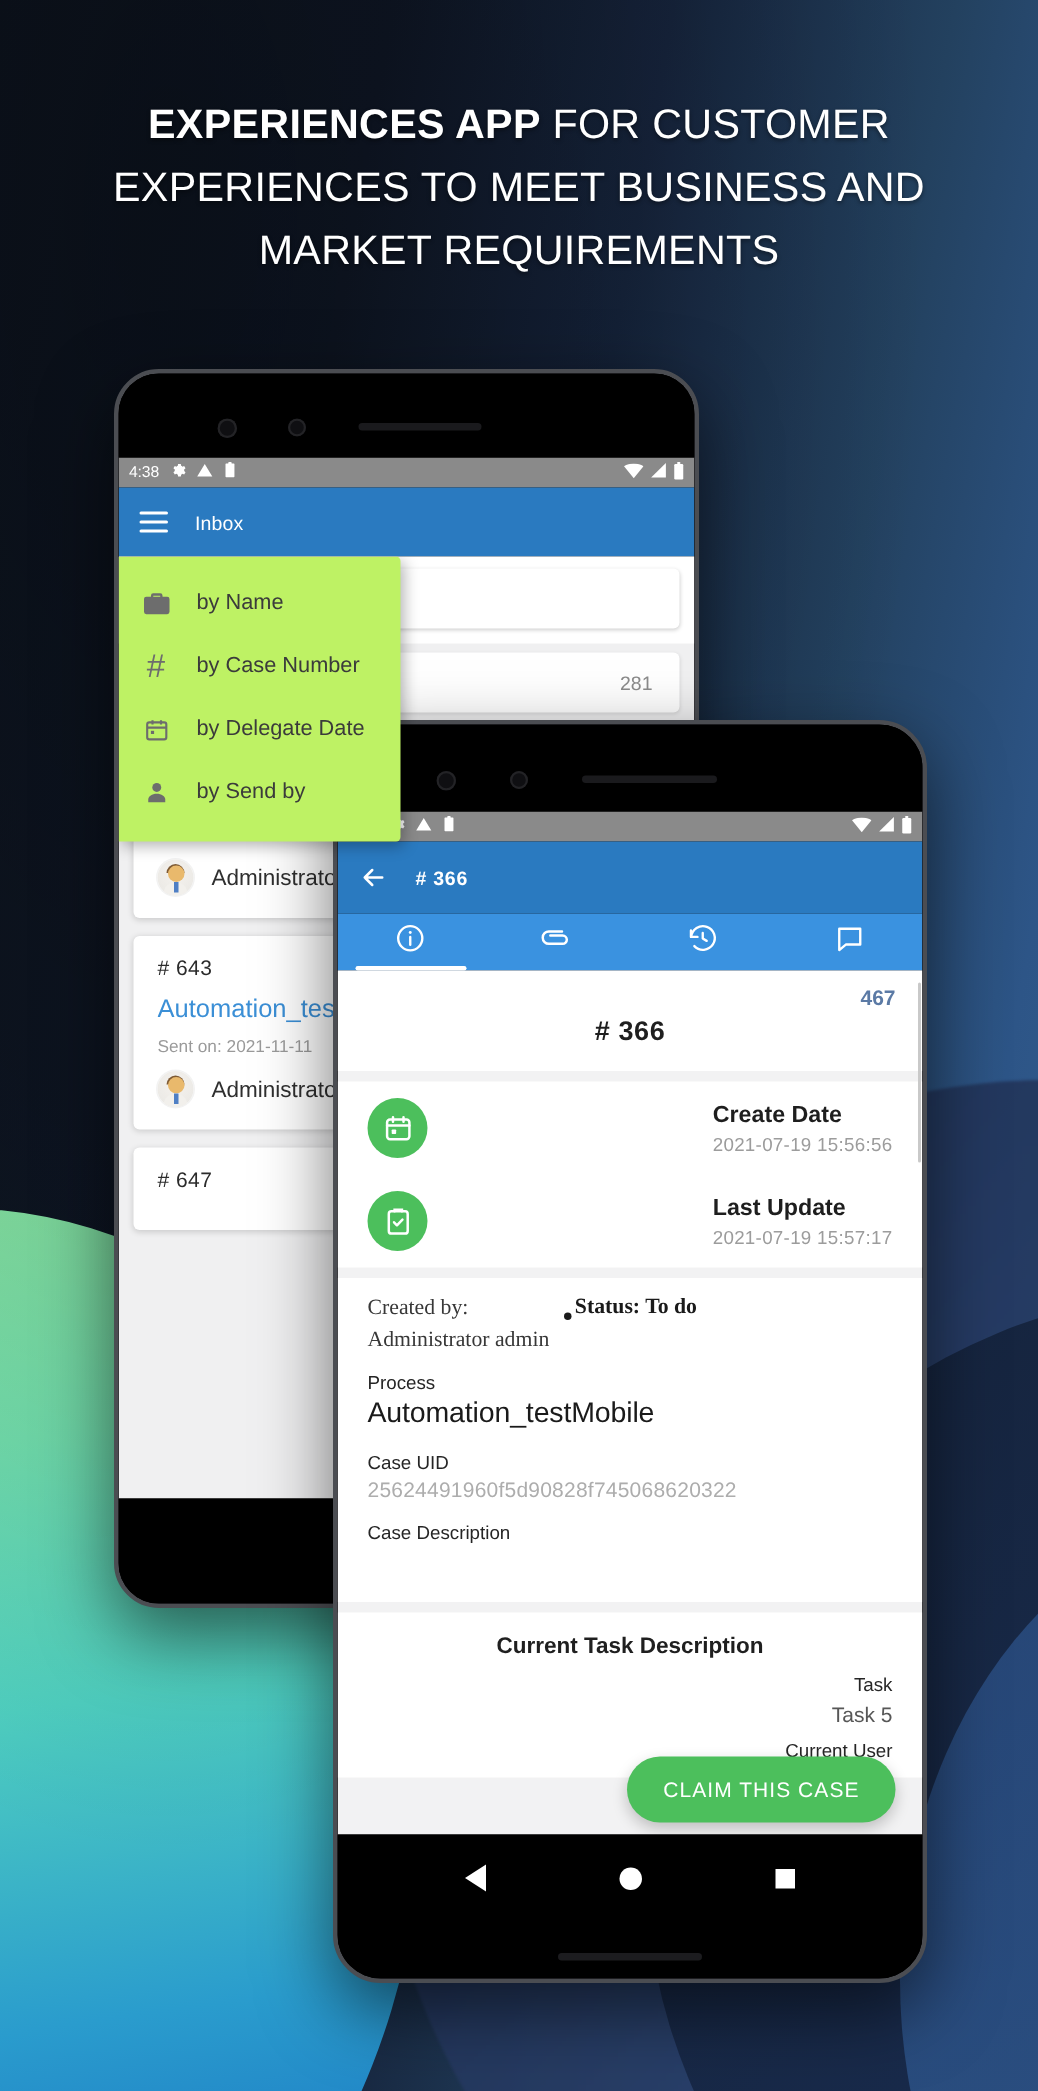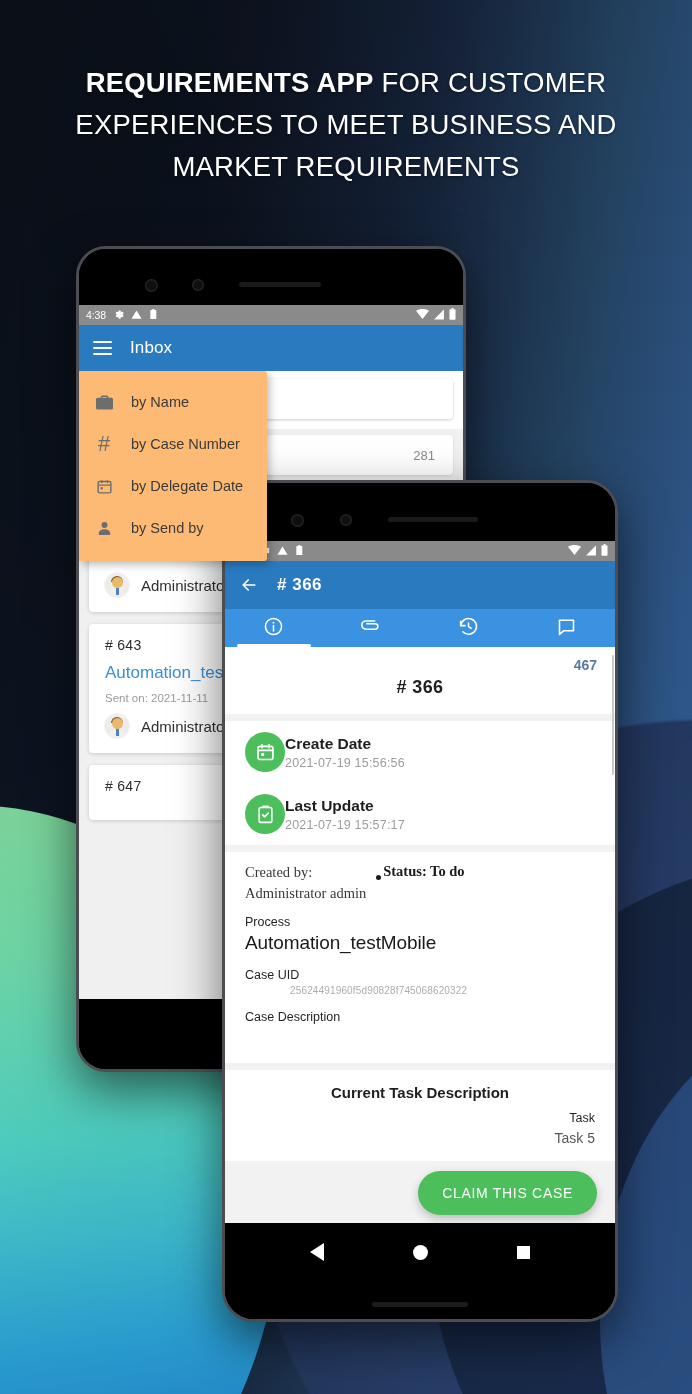--- a/index.html
+++ b/index.html
@@ -91,21 +91,21 @@
   }
   .statusbar .time{font-size:10.5px;letter-spacing:-.1px;}
   .statusbar .sb-right{margin-left:auto;display:flex;align-items:center;gap:4px;}
   .ic{display:inline-block;}
 
   
   .appbar{
     background:#2a7ac0;color:#fff;display:flex;align-items:center;
     gap:18px;padding:0 14px;flex:0 0 auto;
   }
-  .appbar .title{font-size:17px;font-weight:400;letter-spacing:.1px;}
+  .appbar .title{font-size:13px;font-weight:400;letter-spacing:.1px;}
   .hamburger{width:19px;height:14px;display:flex;flex-direction:column;justify-content:space-between;cursor:pointer;}
   .hamburger i{display:block;height:2px;background:#fff;border-radius:1px;}
   .backarrow{width:20px;height:20px;}
 
   .tabbar{
     background:#3a92e0;display:flex;flex:0 0 auto;position:relative;
   }
   .tabbar .tab{flex:1;display:flex;align-items:center;justify-content:center;height:38px;color:#fff;position:relative;}
   .tabbar .tab.active::after{
     content:"";position:absolute;left:12%;right:12%;bottom:0;height:3px;background:#fff;border-radius:2px;
@@ -128,21 +128,21 @@
   .countrow{
     background:#fff;height:40px;display:flex;align-items:center;justify-content:flex-end;
     padding:0 18px;font-size:13px;color:#8b8b8b;
     box-shadow:0 1px 3px rgba(0,0,0,.12);
     margin:6px 10px 0 10px;border-radius:4px;
   }
 
   
   .dropdown{
     position:absolute;left:0;top:0;width:188px;
-    background:#fdba74;border-radius:0 3px 3px 0;
+    background:#bef264;border-radius:0 3px 3px 0;
     box-shadow:2px 3px 10px rgba(0,0,0,.30);
     padding:10px 0 12px 0;z-index:4;
   }
   .dd-item{display:flex;align-items:center;gap:16px;padding:10px 14px;}
   .dd-ic{width:22px;height:22px;display:flex;align-items:center;justify-content:center;color:#6d6d6d;flex:0 0 auto;}
   .dd-label{font-size:14.5px;color:#3b3b3b;white-space:nowrap;}
 
   .caselist{padding:8px 10px 0 10px;}
   .casecard{
     background:#fff;border-radius:4px;margin-bottom:12px;
@@ -179,37 +179,37 @@
     --bt:58px;
   }
   #phone-front .bezel-bottom{height:96px;}
   #phone-front .screen{background:#f2f2f3;display:flex;flex-direction:column;}
 
   .detail-scroll{flex:1;overflow:hidden;position:relative;}
   .card{background:#fff;margin:0 0 7px 0;}
   .badge-right{text-align:right;padding:10px 18px 0 0;font-size:14px;color:#5b7aa5;font-weight:700;}
   .case-title{text-align:center;font-size:18px;font-weight:700;color:#1f1f1f;padding:4px 0 16px 0;letter-spacing:.4px;}
 
-  .metarow{display:flex;align-items:center;padding:11px 20px;}
+  .metarow{display:flex;align-items:center;padding:11px 20px;justify-content:space-between;}
   .meta-ic{
     width:40px;height:40px;border-radius:50%;background:#4cbf5c;
     display:flex;align-items:center;justify-content:center;flex:0 0 auto;
   }
   .meta-label{font-size:15.5px;font-weight:700;color:#1e1e1e;line-height:1.35;}
   .meta-val{font-size:12.5px;color:#9c9c9c;letter-spacing:.2px;margin-top:2px;}
 
   .twocol{display:flex;padding:10px 20px 8px 20px;gap:10px;align-items:flex-start;font-family:Liberation Serif, serif;}
   .twocol .c1{font-size:14.5px;color:#383838;line-height:1.45;flex:0 0 auto;}
   .twocol .c2{font-size:14.5px;font-weight:700;color:#1a1a1a;display:flex;align-items:flex-end;gap:2px;padding-top:1px;}
   .statusdot{width:5px;height:5px;border-radius:50%;background:#1a1a1a;flex:0 0 auto;}
 
   .fieldblock{padding:3px 20px 2px 20px;}
   .fl{font-size:12.5px;font-weight:400;color:#252525;margin-bottom:3px;}
   .fv-big{font-size:19px;color:#1a1a1a;margin-bottom:9px;letter-spacing:-.1px;}
-  .fv-mono{font-size:10px;color:#adadad;letter-spacing:.15px;margin-bottom:9px;margin-left:45px;}
+  .fv-mono{font-size:14px;color:#adadad;letter-spacing:.15px;margin-bottom:9px;}
   .fv-empty{height:34px;}
 
   .ctp-title{text-align:center;font-size:15px;font-weight:700;color:#1f1f1f;padding:14px 0 10px 0;}
   .ctp-body{padding:0 20px 6px 20px;text-align:right;}
   .ctp-body .fl{margin-bottom:5px;}
   .ctp-val{font-size:14px;color:#575757;margin-bottom:9px;}
 
   .claim-btn{
     position:absolute;right:18px;bottom:8px;
     background:#4cbf5c;color:#fff;border:none;border-radius:24px;
@@ -236,21 +236,21 @@
 <div class="bg-root">
   <div class="bg-base"></div>
   <div class="bg-band-a"></div>
   <div class="bg-band-b"></div>
   <div class="bg-band-c"></div>
   <div class="bg-blob"></div>
   <div class="bg-vignette"></div>
 </div>
 
 <div class="headline">
-  <b>REQUIREMENTS APP</b><span> FOR CUSTOMER EXPERIENCES TO MEET BUSINESS AND MARKET REQUIREMENTS</span>
+  <b>EXPERIENCES APP</b><span> FOR CUSTOMER EXPERIENCES TO MEET BUSINESS AND MARKET REQUIREMENTS</span>
 </div>
 
 <div class="phone" id="phone-back">
   <div class="phone-inner">
 
     <div class="bezel-top">
       <div class="cam" style="left:66px;top:30px;width:13px;height:13px;"></div>
       <div class="cam" style="left:113px;top:30px;width:12px;height:12px;"></div>
       <div class="speaker" style="left:160px;top:33px;width:82px;"></div>
     </div>
@@ -543,20 +543,21 @@
             <div class="fl">Case Description</div>
             <div class="fv-empty"></div>
           </div>
         </div>
 
         <div class="card">
           <div class="ctp-title">Current Task Description</div>
           <div class="ctp-body">
             <div class="fl">Task</div>
             <div class="ctp-val">Task 5</div>
+            <div class="fl">Current User</div>
           </div>
         </div>
 
         <div class="scrollbar"></div>
 
         <button class="claim-btn">CLAIM THIS CASE</button>
       </div>
 
     </div>
 

